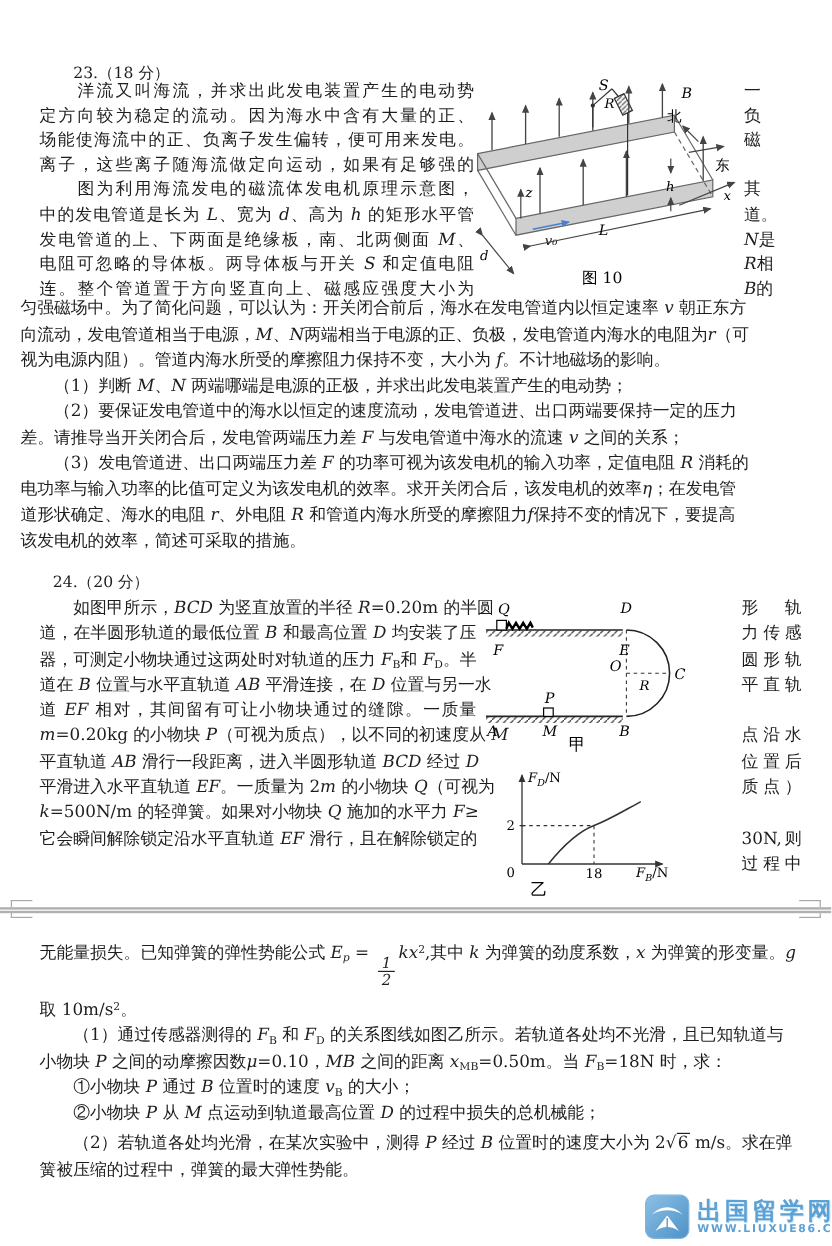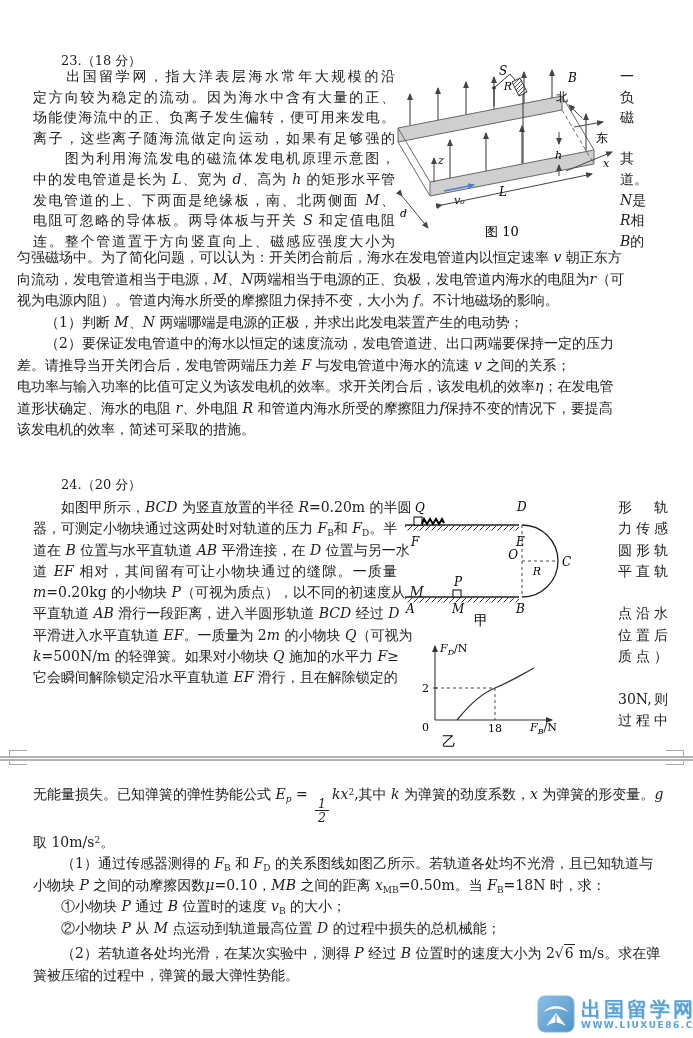--- a/index.html
+++ b/index.html
@@ -32,21 +32,21 @@
   svg text{font-family:"DejaVu Serif","Liberation Serif",serif}
 </style>
 </head>
 <body>
 
 <div id="page">
 
   <div class="abs hd" style="left:61px;top:52px">23.（18 分）</div>
 
   <div class="abs p23w" style="left:33px;top:66px;width:362px">
-    <div class="tl jl">　　出国留学网，指大洋表层海水常年大规模的沿</div>
+    <div class="tl jl">　　洋流又叫海流，并求出此发电装置产生的电动势</div>
     <div class="tl jl">定方向较为稳定的流动。因为海水中含有大量的正、</div>
     <div class="tl jl">场能使海流中的正、负离子发生偏转，便可用来发电。</div>
     <div class="tl jl">离子，这些离子随海流做定向运动，如果有足够强的</div>
     <div class="tl jl">　　图为利用海流发电的磁流体发电机原理示意图，</div>
     <div class="tl jl">中的发电管道是长为 <i>L</i>、宽为 <i>d</i>、高为 <i>h</i> 的矩形水平管</div>
     <div class="tl jl">发电管道的上、下两面是绝缘板，南、北两侧面 <i>M</i>、</div>
     <div class="tl jl">电阻可忽略的导体板。两导体板与开关 <i>S</i> 和定值电阻</div>
     <div class="tl jl">连。整个管道置于方向竖直向上、磁感应强度大小为</div>
   </div>
 
@@ -133,29 +133,31 @@
     <text x="95" y="172" font-size="13">图 10</text>
   </svg>
 
   <div class="abs p23f" style="left:17px;top:247px;width:634px">
     <div class="tl">匀强磁场中。为了简化问题，可以认为：开关闭合前后，海水在发电管道内以恒定速率 <i>v</i> 朝正东方</div>
     <div class="tl">向流动，发电管道相当于电源，<i>M</i>、<i>N</i>两端相当于电源的正、负极，发电管道内海水的电阻为<i>r</i>（可</div>
     <div class="tl">视为电源内阻）。管道内海水所受的摩擦阻力保持不变，大小为 <i>f</i>。不计地磁场的影响。</div>
     <div class="tl">　　（1）判断 <i>M</i>、<i>N</i> 两端哪端是电源的正极，并求出此发电装置产生的电动势；</div>
     <div class="tl">　　（2）要保证发电管道中的海水以恒定的速度流动，发电管道进、出口两端要保持一定的压力</div>
     <div class="tl">差。请推导当开关闭合后，发电管两端压力差 <i>F</i> 与发电管道中海水的流速 <i>v</i> 之间的关系；</div>
+    <div class="tl">　　（3）发电管道进、出口两端压力差 <i>F</i> 的功率可视为该发电机的输入功率，定值电阻 <i>R</i> 消耗的</div>
     <div class="tl">电功率与输入功率的比值可定义为该发电机的效率。求开关闭合后，该发电机的效率<i>η</i>；在发电管</div>
     <div class="tl">道形状确定、海水的电阻 <i>r</i>、外电阻 <i>R</i> 和管道内海水所受的摩擦阻力<i>f</i>保持不变的情况下，要提高</div>
     <div class="tl">该发电机的效率，简述可采取的措施。</div>
   </div>
 
-  <div class="abs hd" style="left:61px;top:476px">24.（20 分）</div>
+  <div class="abs hd" style="left:44px;top:476px">24.（20 分）</div>
 
   <div class="abs p24w" style="left:33px;top:497px;width:364px">
     <div class="tl jl">　　如图甲所示，<i>BCD</i> 为竖直放置的半径 <i>R</i>=0.20m 的半圆</div>
+    <div class="tl jl">道，在半圆形轨道的最低位置 <i>B</i> 和最高位置 <i>D</i> 均安装了压</div>
     <div class="tl jl">器，可测定小物块通过这两处时对轨道的压力 <i>F</i><sub>B</sub>和 <i>F</i><sub>D</sub>。半</div>
     <div class="tl jl">道在 <i>B</i> 位置与水平直轨道 <i>AB</i> 平滑连接，在 <i>D</i> 位置与另一水</div>
     <div class="tl jl">道 <i>EF</i> 相对，其间留有可让小物块通过的缝隙。一质量</div>
     <div class="tl jl"><i>m</i>=0.20kg 的小物块 <i>P</i>（可视为质点），以不同的初速度从 <i>M</i></div>
     <div class="tl jl">平直轨道 <i>AB</i> 滑行一段距离，进入半圆形轨道 <i>BCD</i> 经过 <i>D</i></div>
     <div class="tl jl">平滑进入水平直轨道 <i>EF</i>。一质量为 2<i>m</i> 的小物块 <i>Q</i>（可视为</div>
     <div class="tl jl"><i>k</i>=500N/m 的轻弹簧。如果对小物块 <i>Q</i> 施加的水平力 <i>F</i>≥</div>
     <div class="tl jl">它会瞬间解除锁定沿水平直轨道 <i>EF</i> 滑行，且在解除锁定的</div>
   </div>
 

